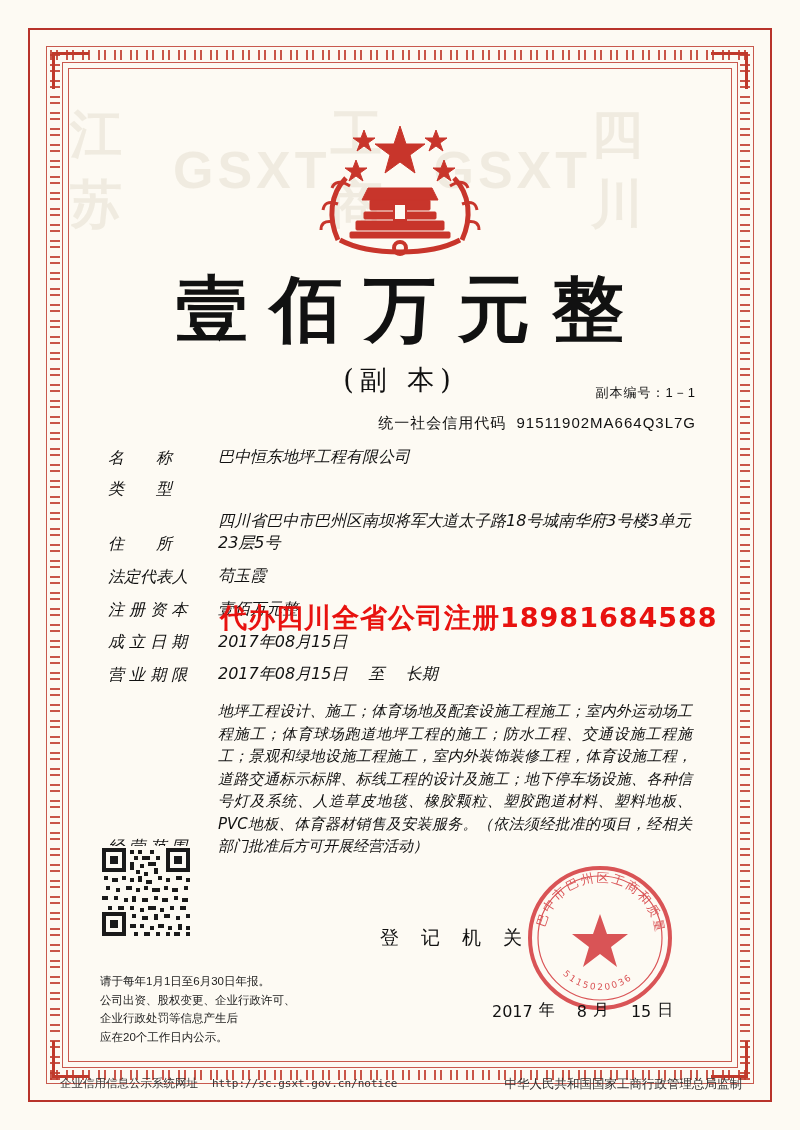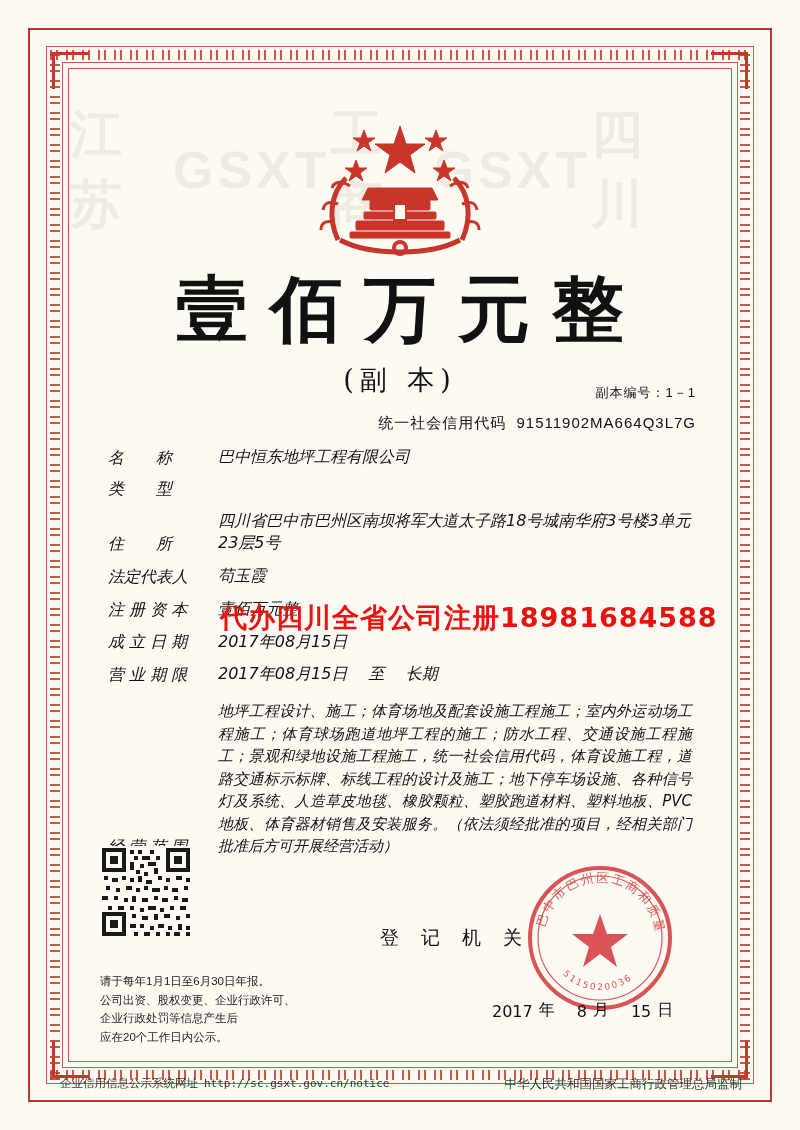--- a/index.html
+++ b/index.html
@@ -233,21 +233,21 @@
     position: absolute;
     left: 60px;
     top: 1076px;
     font-size: 11.5px;
     color: #333;
     font-family: "DejaVu Sans", sans-serif;
     display: flex;
     align-items: baseline;
   }
   .footer-left .url {
-    margin-left: 6px;
+    margin-left: 14px;
     font-family: "DejaVu Sans Mono", monospace;
     font-size: 11px;
   }
   .footer-right {
     position: absolute;
     right: 58px;
     top: 1076px;
     font-size: 12.5px;
     color: #333;
     font-family: "DejaVu Sans", sans-serif;
@@ -357,21 +357,21 @@
       <div class="row-label">营 业 期 限</div>
       <div class="row-value">
         <span>2017年08月15日</span>
         <span class="term-to">至</span>
         <span>长期</span>
       </div>
     </div>
 
     <div class="row" style="margin-top:14px;">
       <div class="row-label">经 营 范 围</div>
-      <div class="row-value scope-value">地坪工程设计、施工；体育场地及配套设施工程施工；室内外运动场工程施工；体育球场跑道地坪工程的施工；防水工程、交通设施工程施工；景观和绿地设施工程施工，统一社会信用代码，体育设施工程，道路交通标示标牌、标线工程的设计及施工；地下停车场设施、各种信号灯及系统、人造草皮地毯、橡胶颗粒、塑胶跑道材料、塑料地板、PVC地板、体育器材销售及安装服务。（依法须经批准的项目，经相关部门批准后方可开展经营活动）</div>
+      <div class="row-value scope-value">地坪工程设计、施工；体育场地及配套设施工程施工；室内外运动场工程施工；体育球场跑道地坪工程的施工；防水工程、交通设施工程施工；景观和绿地设施工程施工，室内外装饰装修工程，体育设施工程，道路交通标示标牌、标线工程的设计及施工；地下停车场设施、各种信号灯及系统、人造草皮地毯、橡胶颗粒、塑胶跑道材料、塑料地板、PVC地板、体育器材销售及安装服务。（依法须经批准的项目，经相关部门批准后方可开展经营活动）</div>
     </div>
 
   </div>
 
   <div class="ad-overlay">代办四川全省公司注册18981684588</div>
 
   <div class="qr">
     <svg viewBox="0 0 92 92" width="92" height="92" shape-rendering="crispEdges" aria-hidden="true">
       <rect width="92" height="92" fill="#fdfaf3"></rect>
       <g fill="#1a1a1a">

